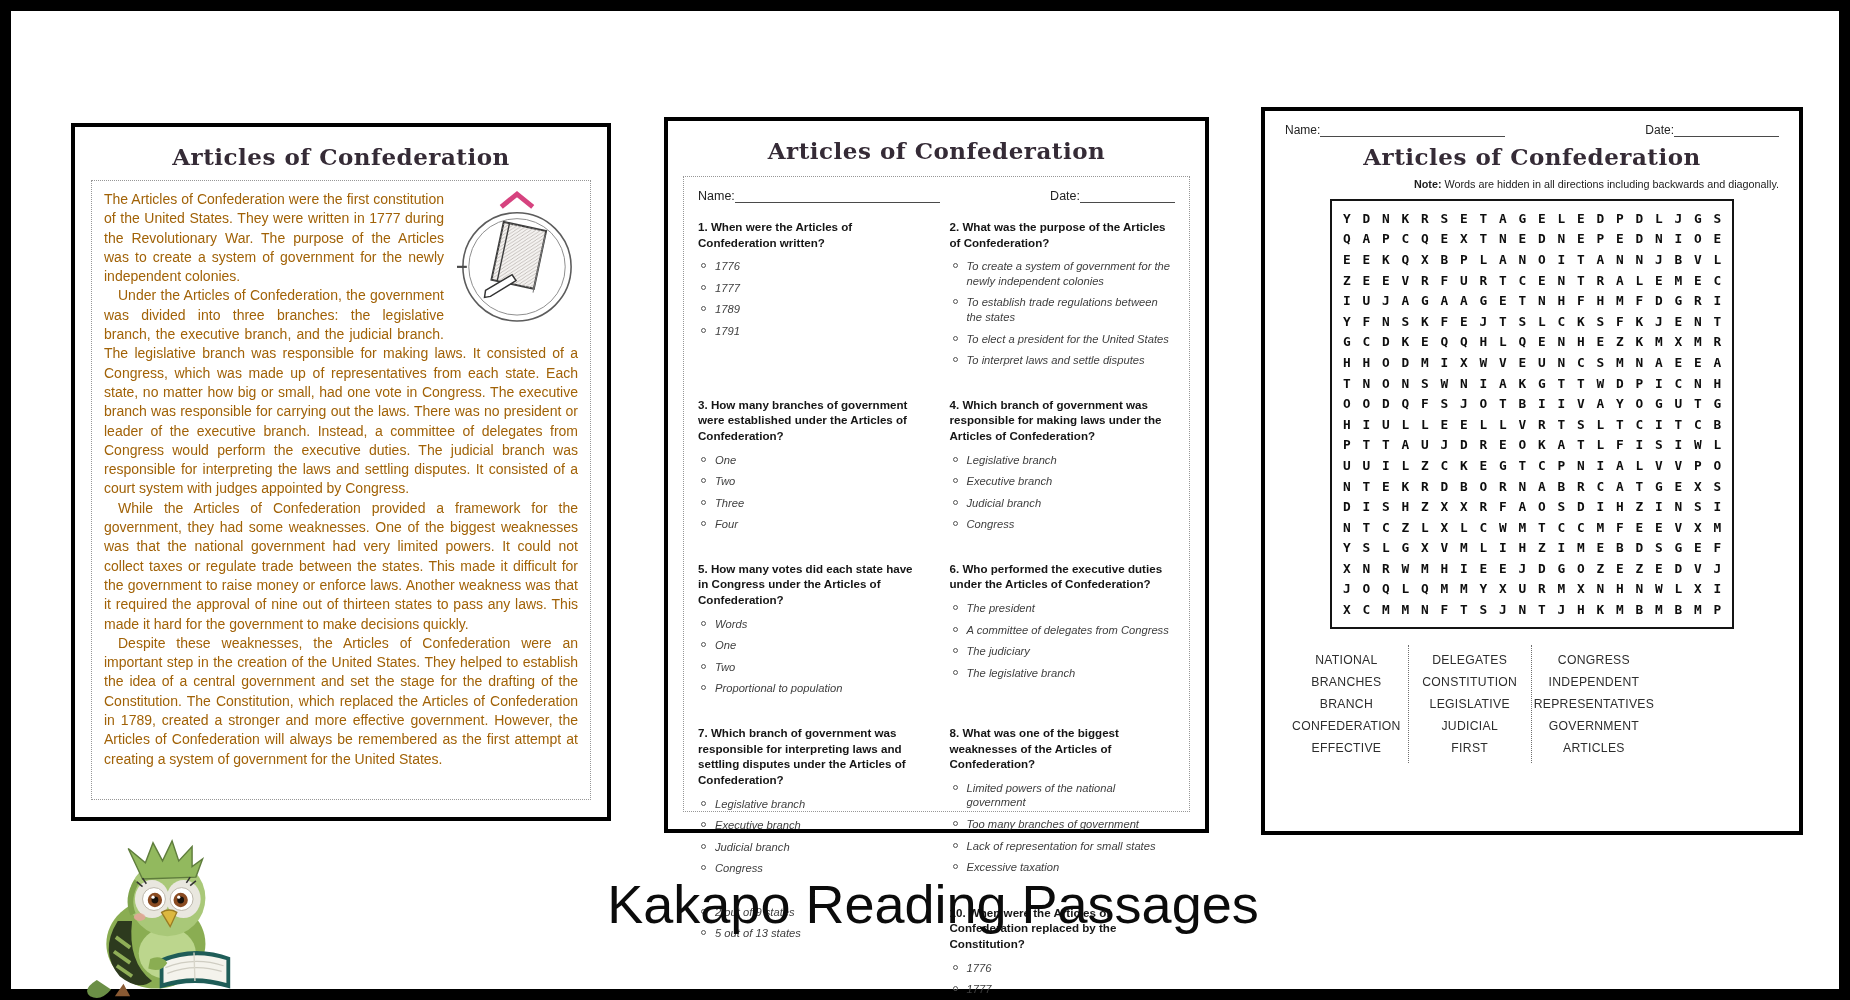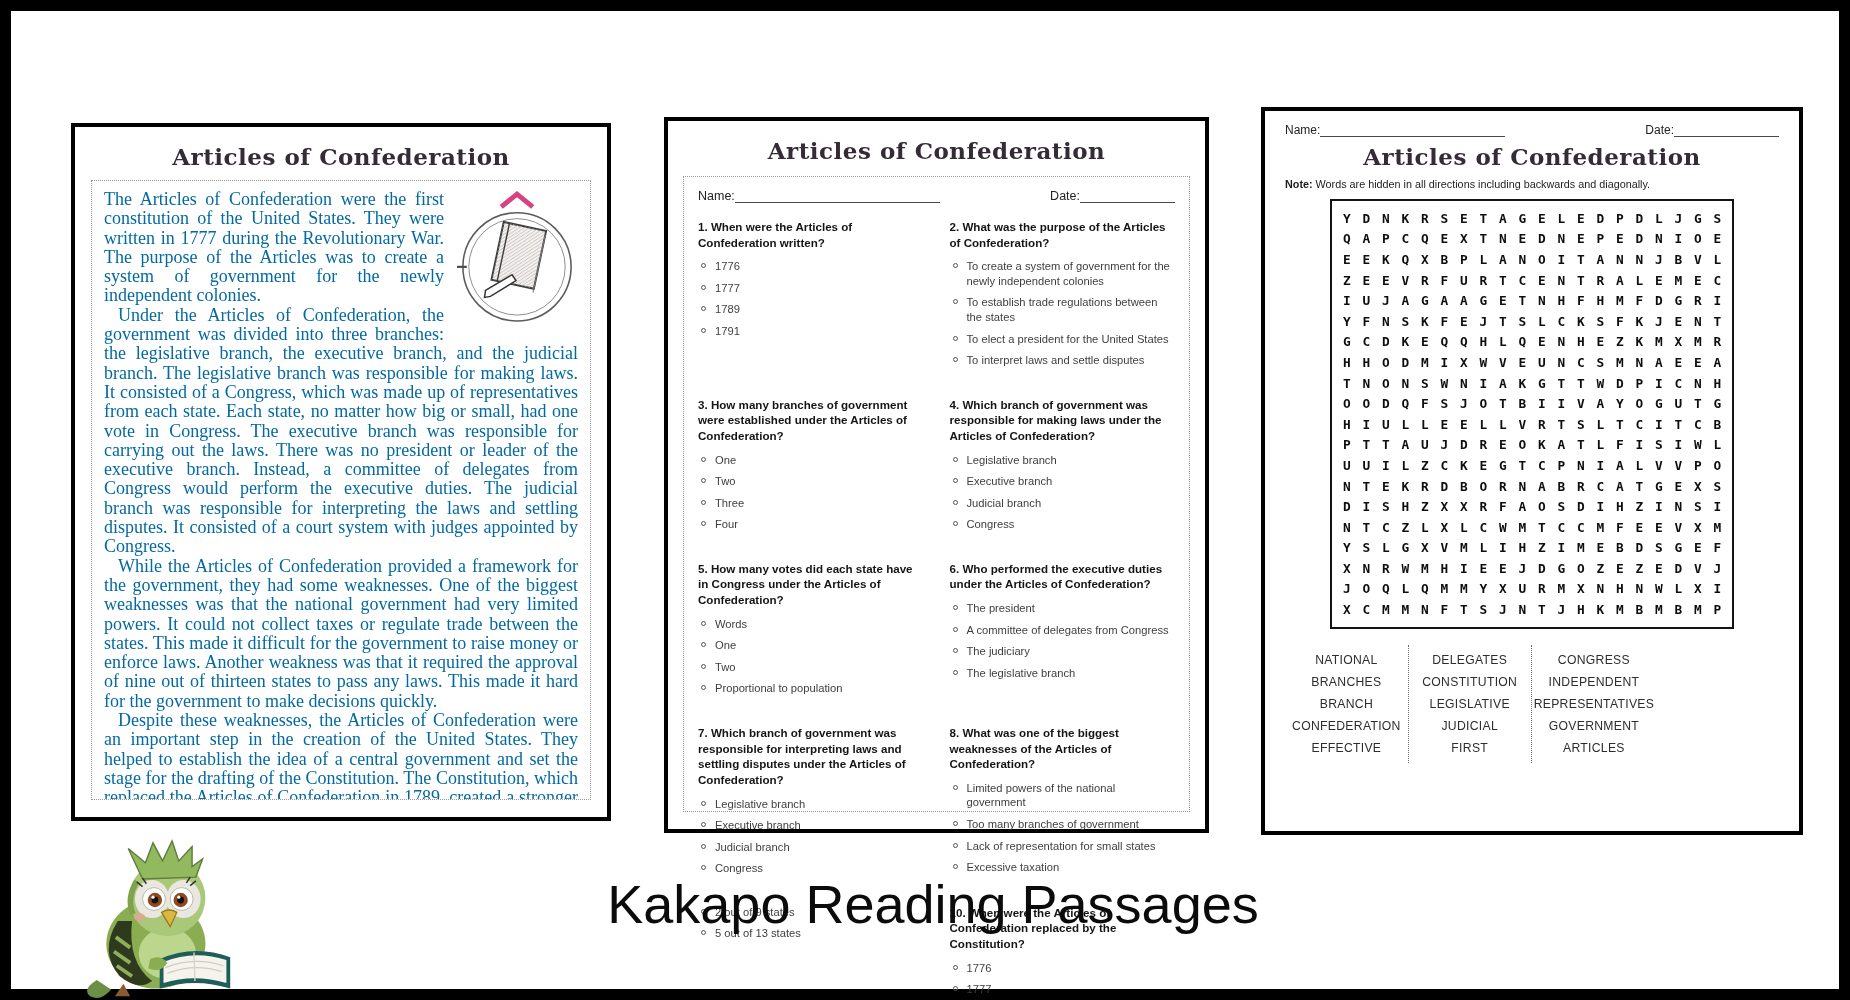--- a/index.html
+++ b/index.html
@@ -14,39 +14,39 @@
 
   .sheet-title { text-align:center; font-family:"DejaVu Serif",serif; font-weight:bold;
                  font-size:23px; color:#352b36; letter-spacing:.5px; }
   #page1 .sheet-title { margin:8px 0 10px; }
   #page2 .sheet-title { margin:10px 0 12px; }
   #page3 .sheet-title { margin:6px 0 8px; }
 
   
   .passage-box { border:1px dotted #979797; padding:9px 12px 6px; height:620px; overflow:hidden; }
   .illus { float:right; width:122px; height:136px; margin:0 0 4px 12px; }
-  .para { font-family:Liberation Serif, serif; font-size:18px; line-height:19.3px; color:#0369a1;
+  .para { font-family:Liberation Sans, sans-serif; font-size:14px; line-height:19.3px; color:#a16207;
           text-align:justify; }
   .para + .para { text-indent:14px; }
 
   
   .q-box { border:1px dotted #979797; padding:12px 14px 8px; height:636px; }
   .name-row { display:flex; justify-content:space-between; align-items:flex-end; font-size:12.5px;
               color:#222; margin-bottom:16px; }
   .blank { display:inline-block; border-bottom:1.4px solid #4a4a4a; height:13px; vertical-align:bottom; }
   .q-grid { display:grid; grid-template-columns:1fr 1fr; column-gap:26px; row-gap:22px; }
   .q-title { font-weight:bold; font-size:11.6px; line-height:1.35; color:#151515; margin-bottom:9px; }
-  .opt { display:flex; align-items:flex-start; font-size:11.2px; line-height:1.3; color:#3e3e3e; margin-bottom:7px; }
+  .opt { display:flex; align-items:flex-start; font-size:11.2px; line-height:1.3; color:#3e3e3e; margin-bottom:7px;font-style:italic; }
   .radio { flex:0 0 auto; width:5px; height:5px; border:1.3px solid #555; border-radius:50%;
            margin:4px 9px 0 3px; }
 
   
   .p3-name-row { display:flex; justify-content:space-between; align-items:flex-end; font-size:12px;
                  color:#222; margin-bottom:4px; }
-  .note { text-align:left; font-size:10.8px; color:#1d1d1d; margin:6px 0 9px; }
+  .note { text-align:right; font-size:10.8px; color:#1d1d1d; margin:6px 0 9px; }
   .ws-grid { width:404px; margin:0 auto; border:2.5px solid #141414; display:grid;
              grid-template-columns:repeat(20,1fr); padding:7px 5px; background:#fff; }
   .ws-cell { height:20.6px; display:flex; align-items:center; justify-content:center;
              font-family:"DejaVu Sans Mono",monospace; font-weight:bold; font-size:12.8px; color:#0e0e0e; }
   .word-list { display:grid; grid-template-columns:1fr 1fr 1fr 1fr; margin-top:16px; }
   .word-col { text-align:center; padding:4px 2px; }
   .word-col + .word-col { border-left:1px dotted #6f6f6f; }
   .word { font-size:12.2px; line-height:22px; color:#2d2d2d; letter-spacing:.3px; }
 
   

